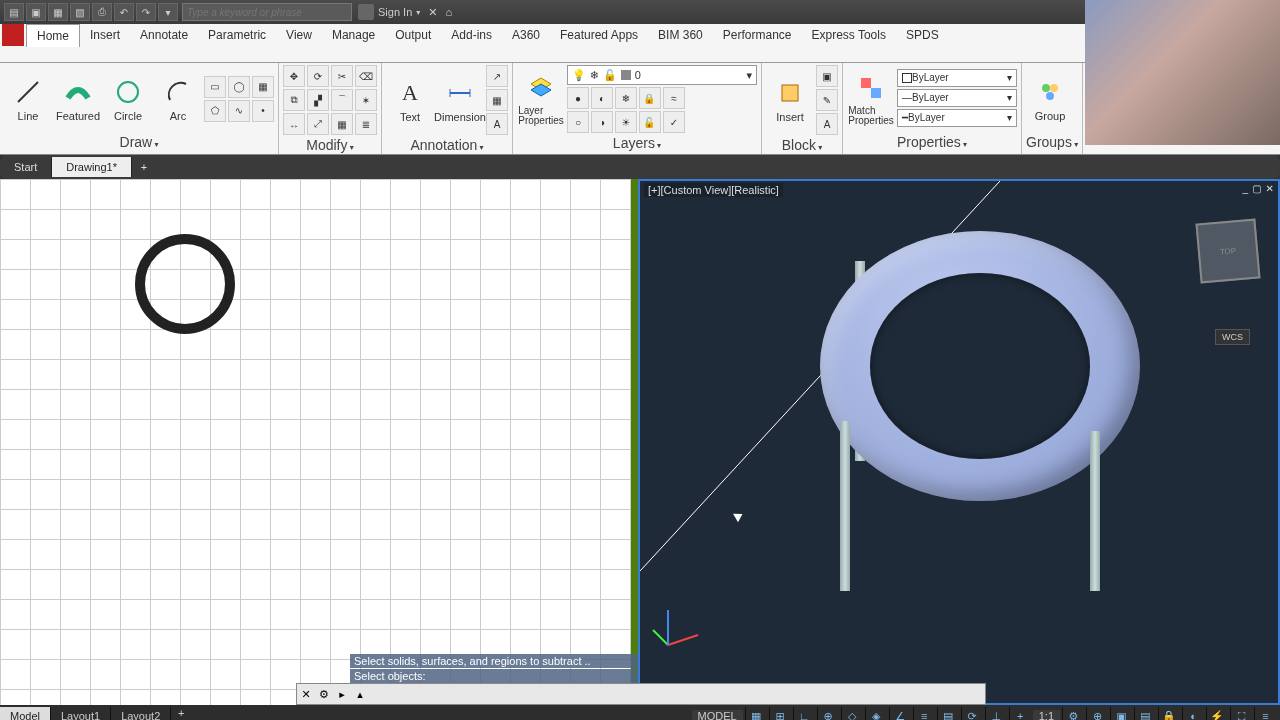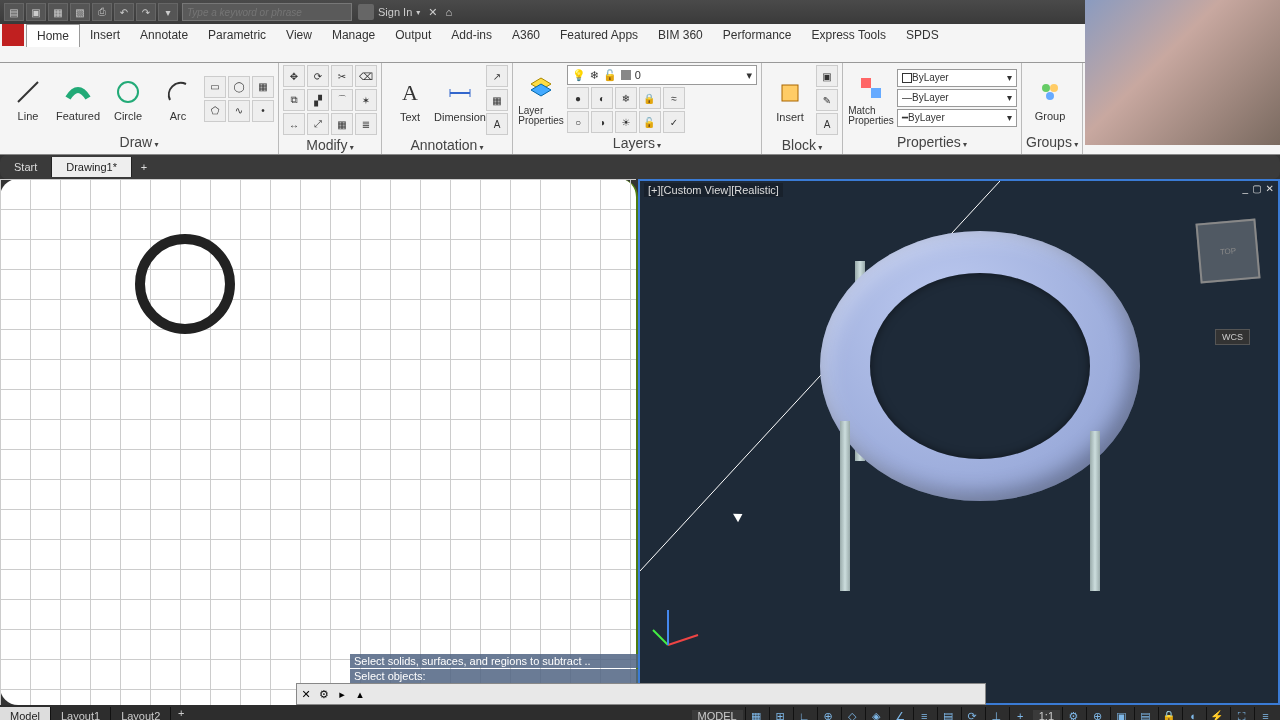--- a/index.html
+++ b/index.html
@@ -38,21 +38,21 @@
 .prop-combo .sw { width:10px; height:10px; }
 
 
 .doc-tabs { height: 24px; background: #3a3a3a; display: flex; align-items: center; font-size: 11px; color: #ddd; border-radius: 7px; }
 .dtab { padding: 4px 14px; cursor: pointer; border-right: 1px solid #222; }
 .dtab.active { background: #eee; color: #222; }
 .dtab-add { width: 24px; text-align: center; cursor: pointer; }
 
 
 .workspace { height: 526px; display: flex; position: relative; }
-.vp-left { width: 638px; background: #fff; position: relative; border-right: 2px solid #4d7c0f; border-radius: 18px; }
+.vp-left { width: 638px; background: #fff; position: relative; border-right: 7px solid #4d7c0f; }
 .vp-right { flex: 1; background: #1e2a38; position: relative; border: 2px solid #3a7bd5; }
 .grid { position: absolute; inset: 0; background-image: linear-gradient(#ccc 1px, transparent 1px), linear-gradient(90deg, #ccc 1px, transparent 1px); background-size: 30px 30px; }
 .circle-2d { position: absolute; left: 135px; top: 55px; width: 100px; height: 100px; border: 10px solid #222; border-radius: 50%; background: transparent; }
 .circle-2d::after { content:""; position:absolute; inset:-3px; border:2px solid #222; border-radius:50%; }
 
 .vp-label { position: absolute; top: 2px; left: 4px; color: #ddd; font-size: 11px; background: rgba(0,0,0,0.2); padding: 1px 4px; }
 .vp-ctrl { position: absolute; top: 2px; right: 4px; display: flex; gap: 4px; color: #ddd; font-size: 10px; }
 .viewcube { position: absolute; top: 40px; right: 20px; width: 60px; height: 60px; border: 2px solid #888; background: rgba(200,200,200,0.3); transform: rotate(-5deg); color:#888; font-size:8px; display:flex; align-items:center; justify-content:center; }
 .wcs-badge { position: absolute; top: 148px; right: 28px; background: #333; color: #ccc; font-size: 9px; padding: 2px 6px; border:1px solid #555; }
 

